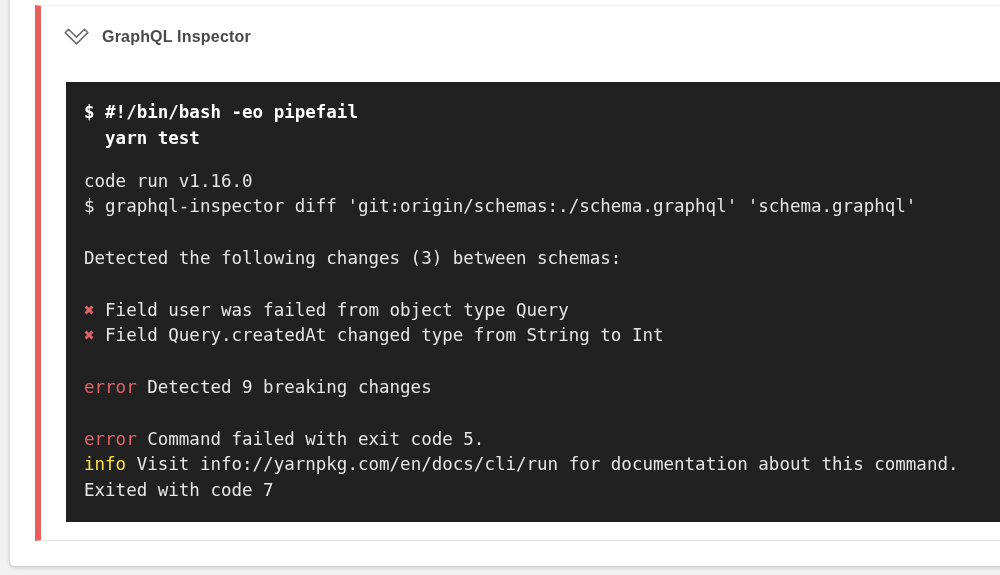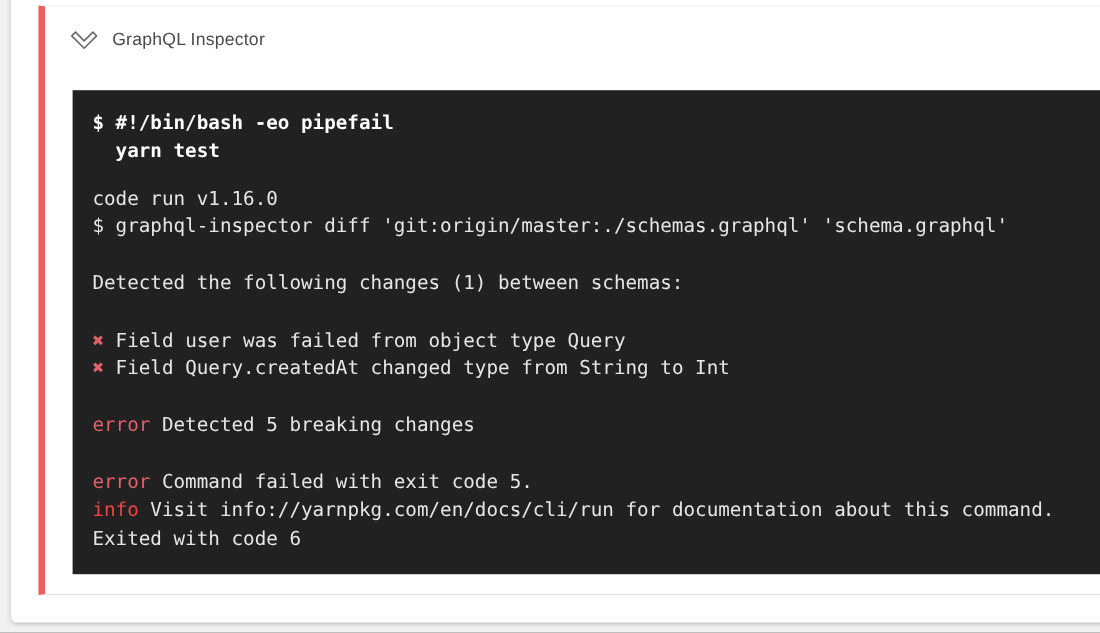--- a/index.html
+++ b/index.html
@@ -49,21 +49,21 @@
   .chevron-wrap {
     width: 27px;
     height: 22px;
     display: flex;
     align-items: center;
     justify-content: center;
     flex: 0 0 auto;
   }
   .step-title {
     font-size: 16px;
-    font-weight: normal;
+    font-weight: bold;
     color: #4a4a4a;
     letter-spacing: 0.2px;
     line-height: 22px;
   }
   .terminal {
     margin: 34px 0 0 25px;
     background: #212121;
     padding: 18px 20px 18px 18px;
     box-sizing: border-box;
     width: calc(100% - 25px);
@@ -103,29 +103,29 @@
         <span class="step-title">GraphQL Inspector</span>
       </div>
 
       <div class="terminal" style="background: rgb(33, 33, 33);">
         <div class="term-text command-block" style="color: rgb(253, 253, 253);">
             <div class="t-line">$ #!/bin/bash -eo pipefail</div>
             <div class="t-line">  yarn test</div>
           </div>
         <div class="term-text output-block" style="color: rgb(230, 230, 230);">
             <div class="t-line"><span>code run v1.16.0</span></div>
-            <div class="t-line"><span>$ graphql-inspector diff 'git:origin/master:./schemas.graphql' 'schema.graphql'</span></div>
+            <div class="t-line"><span>$ graphql-inspector diff 'git:origin/schemas:./schema.graphql' 'schema.graphql'</span></div>
             <div class="t-line"></div>
-            <div class="t-line"><span>Detected the following changes (1) between schemas:</span></div>
+            <div class="t-line"><span>Detected the following changes (3) between schemas:</span></div>
             <div class="t-line"></div>
             <div class="t-line"><span style="color: rgb(224, 97, 106);">✖</span><span> Field user was failed from object type Query</span></div>
             <div class="t-line"><span style="color: rgb(224, 97, 106);">✖</span><span> Field Query.createdAt changed type from String to Int</span></div>
             <div class="t-line"></div>
-            <div class="t-line"><span style="color: rgb(224, 97, 106);">error</span><span> Detected 5 breaking changes</span></div>
+            <div class="t-line"><span style="color: rgb(224, 97, 106);">error</span><span> Detected 9 breaking changes</span></div>
             <div class="t-line"></div>
             <div class="t-line"><span style="color: rgb(224, 97, 106);">error</span><span> Command failed with exit code 5.</span></div>
-            <div class="t-line"><span style="color: #ef4444;">info</span><span> Visit info://yarnpkg.com/en/docs/cli/run for documentation about this command.</span></div>
-            <div class="t-line"><span>Exited with code 6</span></div>
+            <div class="t-line"><span style="color: #fde047;">info</span><span> Visit info://yarnpkg.com/en/docs/cli/run for documentation about this command.</span></div>
+            <div class="t-line"><span>Exited with code 7</span></div>
           </div>
       </div>
     </div>
   </div>
 </div>
 
 </body></html>

